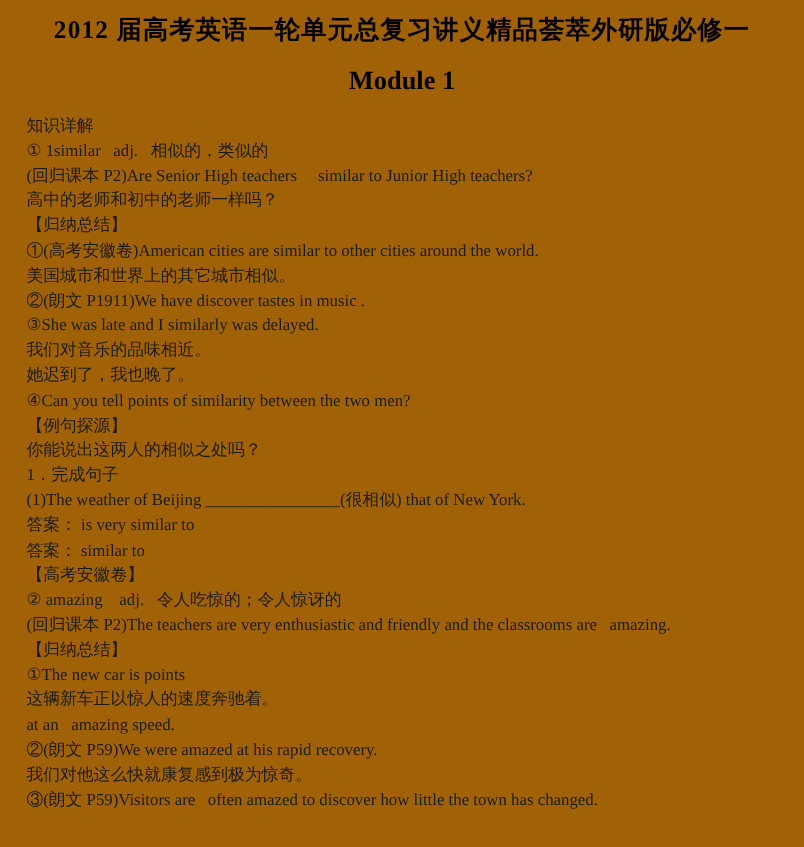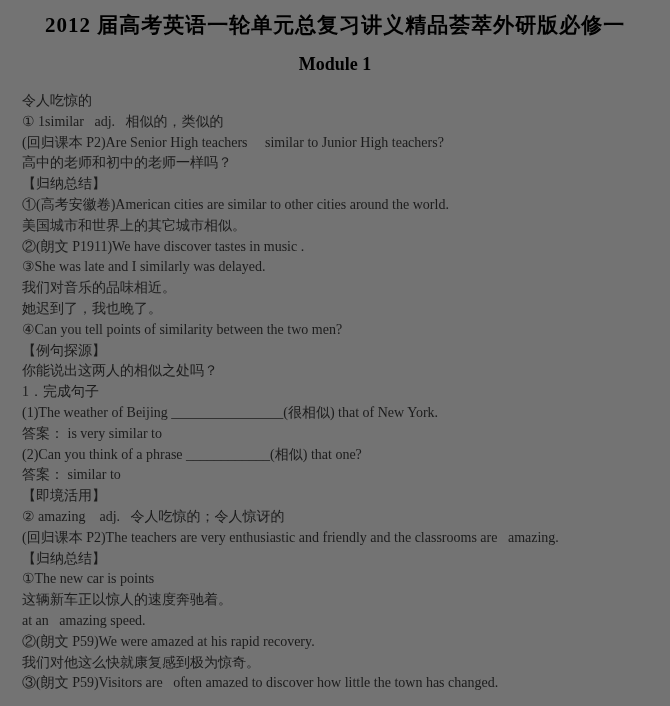--- a/index.html
+++ b/index.html
@@ -4,40 +4,40 @@
 <style>
   html, body {
     margin: 0;
     padding: 0;
     background: #ffffff;
   }
   .page {
     position: relative;
     width: 670px;
     height: 706px;
-    background: #737373;
+    background: #a16207;
     overflow: hidden;
     font-family: "Liberation Serif", "DejaVu Serif", serif;
     color: #1b1b1b;
   }
   .doc-title {
     margin: 0;
     padding-top: 11px;
     text-align: center;
     font-size: 21px;
     font-weight: bold;
     letter-spacing: 1px;
     color: #000000;
     white-space: nowrap;
   }
   .doc-subtitle {
     margin: 16px;
     margin-top: 15px;
     text-align: center;
-    font-size: 18px;
+    font-size: 22px;
     font-weight: bold;
     color: #000000;
   }
   .content {
     margin-top: 10px;
     padding-left: 22px;
     padding-right: 18px;
   }
   .text-line {
     font-size: 14px;
@@ -46,40 +46,39 @@
     color: #1b1b1b;
   }
 </style>
 </head>
 <body>
 
 <div class="page">
   <h1 class="doc-title">2012 届高考英语一轮单元总复习讲义精品荟萃外研版必修一</h1>
   <h2 class="doc-subtitle">Module 1</h2>
   <div class="content">
-      <div class="text-line">令人吃惊的</div>
+      <div class="text-line">知识详解</div>
       <div class="text-line">① 1similar   adj.   相似的，类似的</div>
       <div class="text-line">(回归课本 P2)Are Senior High teachers     similar to Junior High teachers?</div>
       <div class="text-line">高中的老师和初中的老师一样吗？</div>
       <div class="text-line">【归纳总结】</div>
       <div class="text-line">①(高考安徽卷)American cities are similar to other cities around the world.</div>
       <div class="text-line">美国城市和世界上的其它城市相似。</div>
       <div class="text-line">②(朗文 P1911)We have discover tastes in music .</div>
       <div class="text-line">③She was late and I similarly was delayed.</div>
       <div class="text-line">我们对音乐的品味相近。</div>
       <div class="text-line">她迟到了，我也晚了。</div>
       <div class="text-line">④Can you tell points of similarity between the two men?</div>
       <div class="text-line">【例句探源】</div>
       <div class="text-line">你能说出这两人的相似之处吗？</div>
       <div class="text-line">1．完成句子</div>
       <div class="text-line">(1)The weather of Beijing ________________(很相似) that of New York.</div>
       <div class="text-line">答案： is very similar to</div>
-      <div class="text-line">(2)Can you think of a phrase ____________(相似) that one?</div>
       <div class="text-line">答案： similar to</div>
-      <div class="text-line">【即境活用】</div>
+      <div class="text-line">【高考安徽卷】</div>
       <div class="text-line">② amazing    adj.   令人吃惊的；令人惊讶的</div>
       <div class="text-line">(回归课本 P2)The teachers are very enthusiastic and friendly and the classrooms are   amazing.</div>
       <div class="text-line">【归纳总结】</div>
       <div class="text-line">①The new car is points</div>
       <div class="text-line">这辆新车正以惊人的速度奔驰着。</div>
       <div class="text-line">at an   amazing speed.</div>
       <div class="text-line">②(朗文 P59)We were amazed at his rapid recovery.</div>
       <div class="text-line">我们对他这么快就康复感到极为惊奇。</div>
       <div class="text-line">③(朗文 P59)Visitors are   often amazed to discover how little the town has changed.</div>
     </div>

